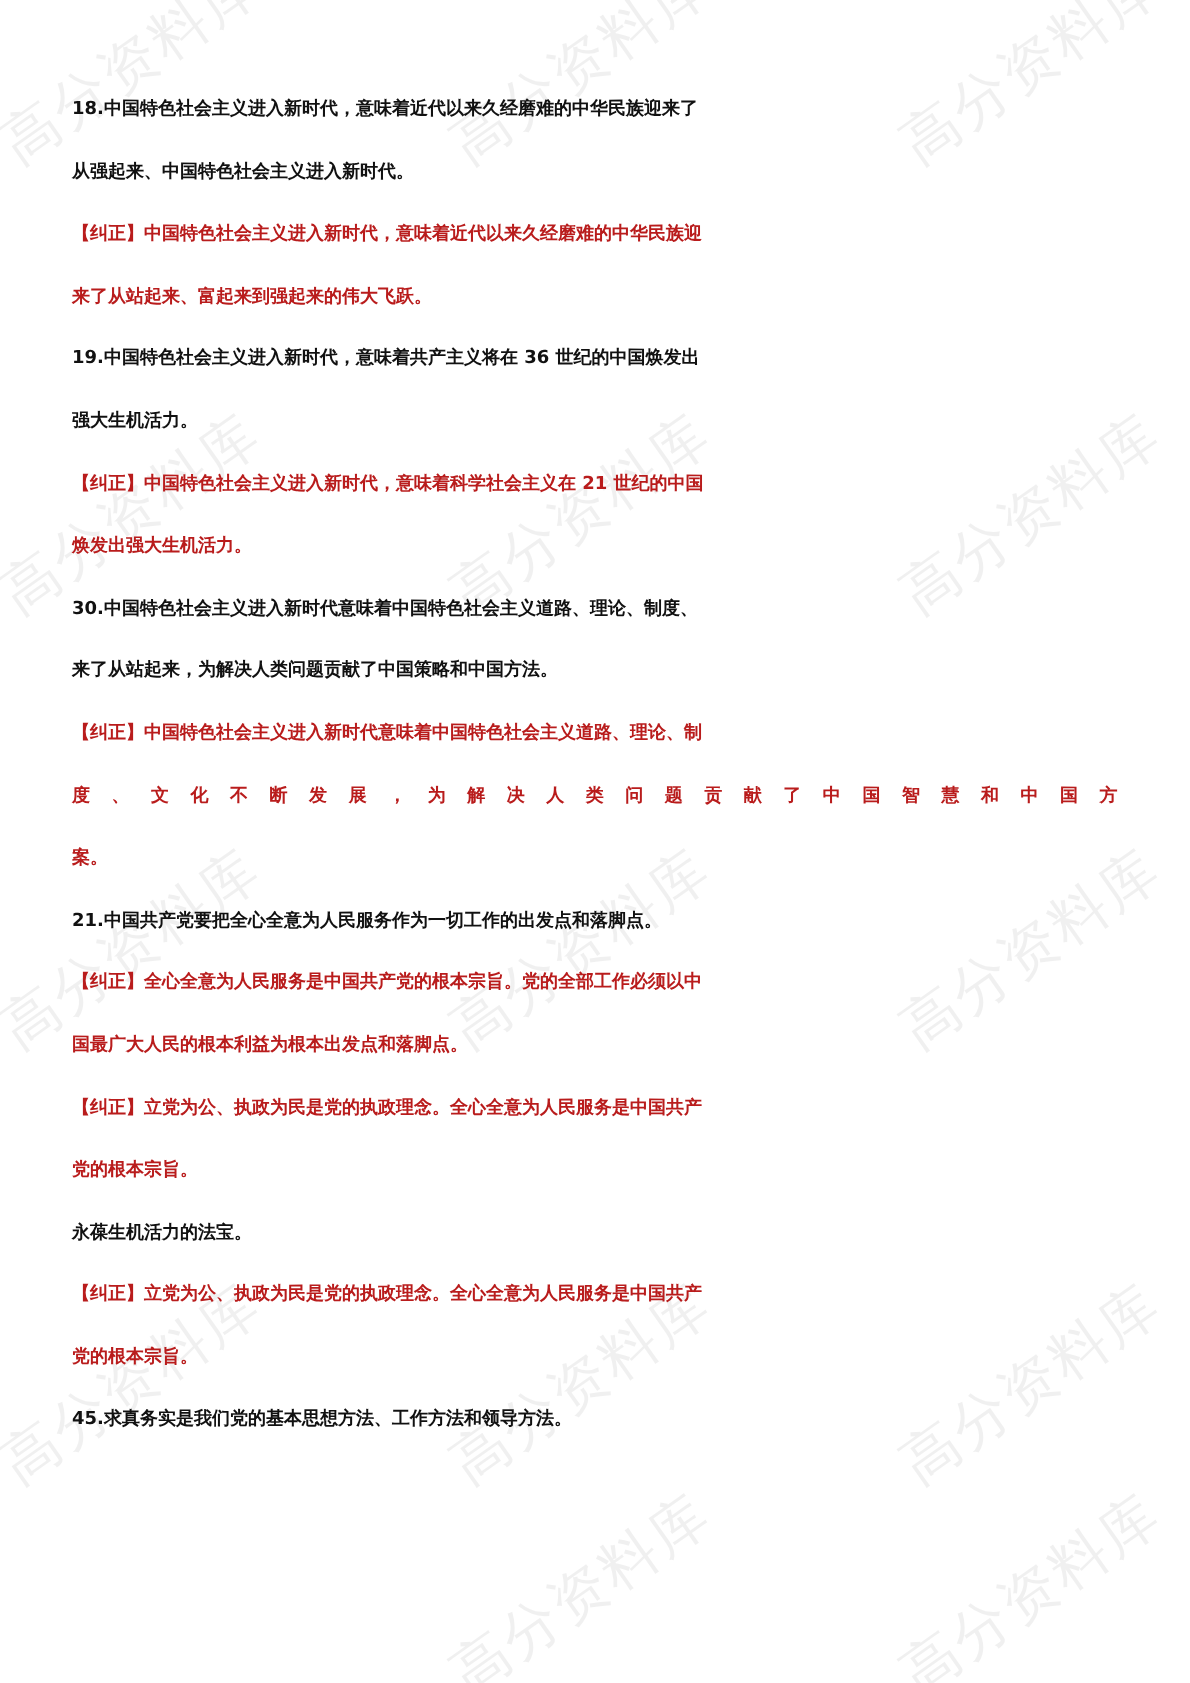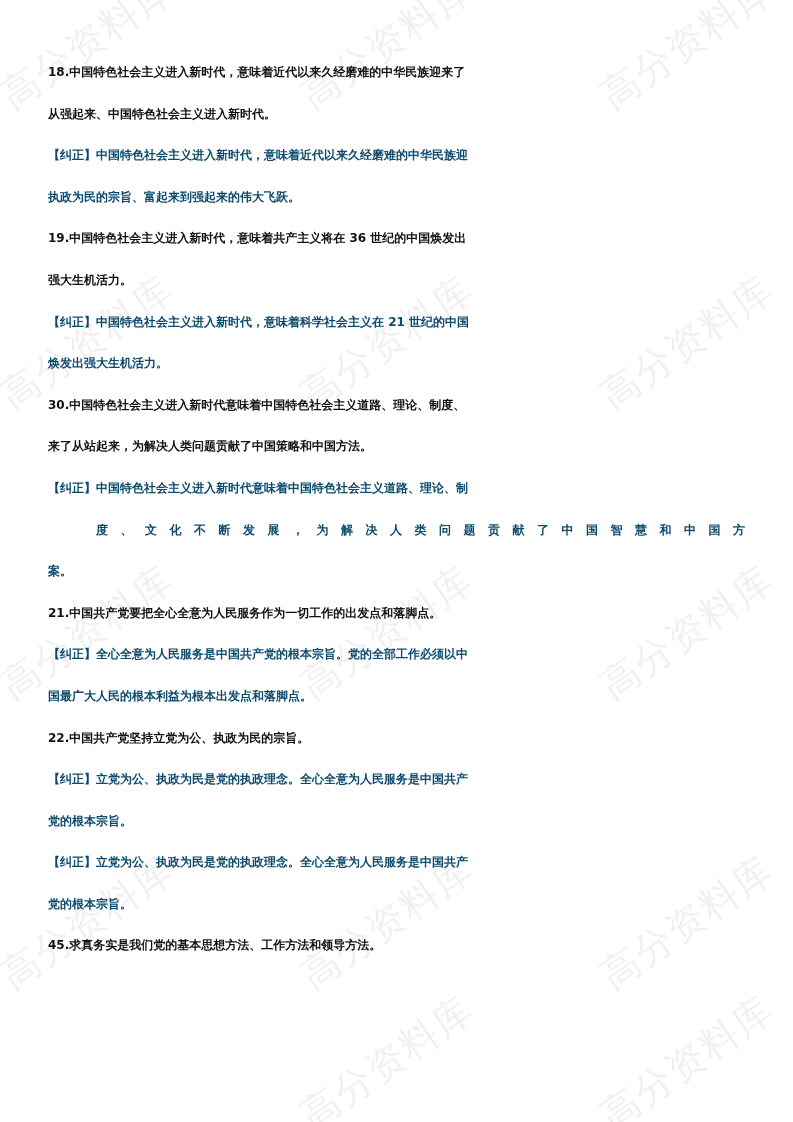--- a/index.html
+++ b/index.html
@@ -13,22 +13,22 @@
       transform: rotate(-35deg); transform-origin: left bottom; letter-spacing: 2px;
     }
     .content {
       position: absolute; left: 48px; top: 52px; width: 697px; z-index: 1;
     }
     .line {
       font-size: 12px; font-weight: bold; line-height: 41.6px; height: 41.6px;
       white-space: nowrap; overflow: visible;
     }
     .q { color: #111111; }
-    .c { color: #0c4a6e; }
-    .justify { text-align: justify; text-align-last: justify; margin-left: 48px; }
+    .c { color: #b91c1c; }
+    .justify { text-align: justify; text-align-last: justify; }
   </style>
 </head>
 <body>
 
 <div class="watermarks">
     <div class="wm" style="left: 20px; top: 70px;">高分资料库</div>
     <div class="wm" style="left: 320px; top: 70px;">高分资料库</div>
     <div class="wm" style="left: 620px; top: 70px;">高分资料库</div>
     <div class="wm" style="left: 20px; top: 370px;">高分资料库</div>
     <div class="wm" style="left: 320px; top: 370px;">高分资料库</div>
@@ -41,45 +41,45 @@
     <div class="wm" style="left: 620px; top: 950px;">高分资料库</div>
     <div class="wm" style="left: 320px; top: 1090px;">高分资料库</div>
     <div class="wm" style="left: 620px; top: 1090px;">高分资料库</div>
   </div>
 
 <div class="content">
     <div>
       <div class="line q">18.中国特色社会主义进入新时代，意味着近代以来久经磨难的中华民族迎来了</div>
       <div class="line q">从强起来、中国特色社会主义进入新时代。</div>
       <div class="line c">【纠正】中国特色社会主义进入新时代，意味着近代以来久经磨难的中华民族迎</div>
-      <div class="line c">执政为民的宗旨、富起来到强起来的伟大飞跃。</div>
+      <div class="line c">来了从站起来、富起来到强起来的伟大飞跃。</div>
     </div>
     <div>
       <div class="line q">19.中国特色社会主义进入新时代，意味着共产主义将在 36 世纪的中国焕发出</div>
       <div class="line q">强大生机活力。</div>
       <div class="line c">【纠正】中国特色社会主义进入新时代，意味着科学社会主义在 21 世纪的中国</div>
       <div class="line c">焕发出强大生机活力。</div>
     </div>
     <div>
       <div class="line q">30.中国特色社会主义进入新时代意味着中国特色社会主义道路、理论、制度、</div>
       <div class="line q">来了从站起来，为解决人类问题贡献了中国策略和中国方法。</div>
       <div class="line c">【纠正】中国特色社会主义进入新时代意味着中国特色社会主义道路、理论、制</div>
       <div class="line c justify">度、文化不断发展，为解决人类问题贡献了中国智慧和中国方</div>
       <div class="line c">案。</div>
     </div>
     <div>
       <div class="line q">21.中国共产党要把全心全意为人民服务作为一切工作的出发点和落脚点。</div>
       <div class="line c">【纠正】全心全意为人民服务是中国共产党的根本宗旨。党的全部工作必须以中</div>
       <div class="line c">国最广大人民的根本利益为根本出发点和落脚点。</div>
     </div>
     <div>
-      <div class="line q">22.中国共产党坚持立党为公、执政为民的宗旨。</div>
       <div class="line c">【纠正】立党为公、执政为民是党的执政理念。全心全意为人民服务是中国共产</div>
       <div class="line c">党的根本宗旨。</div>
     </div>
     <div>
+      <div class="line q">永葆生机活力的法宝。</div>
       <div class="line c">【纠正】立党为公、执政为民是党的执政理念。全心全意为人民服务是中国共产</div>
       <div class="line c">党的根本宗旨。</div>
     </div>
     <div>
       <div class="line q">45.求真务实是我们党的基本思想方法、工作方法和领导方法。</div>
     </div>
   </div>
 
 </body></html>

